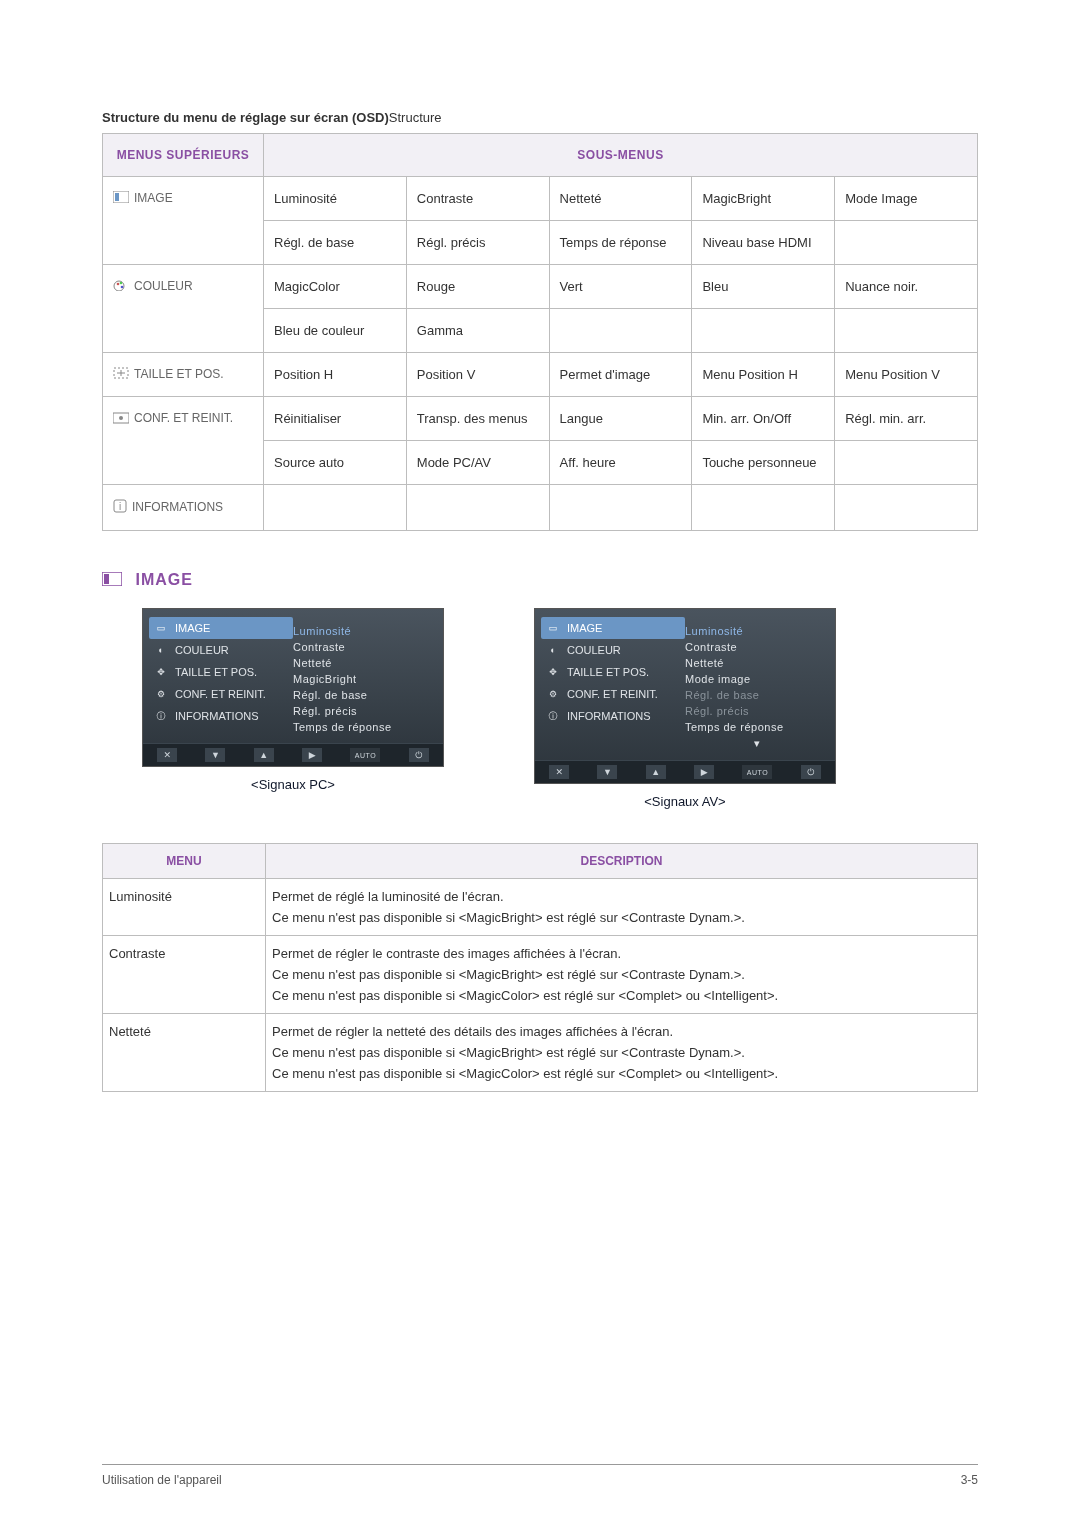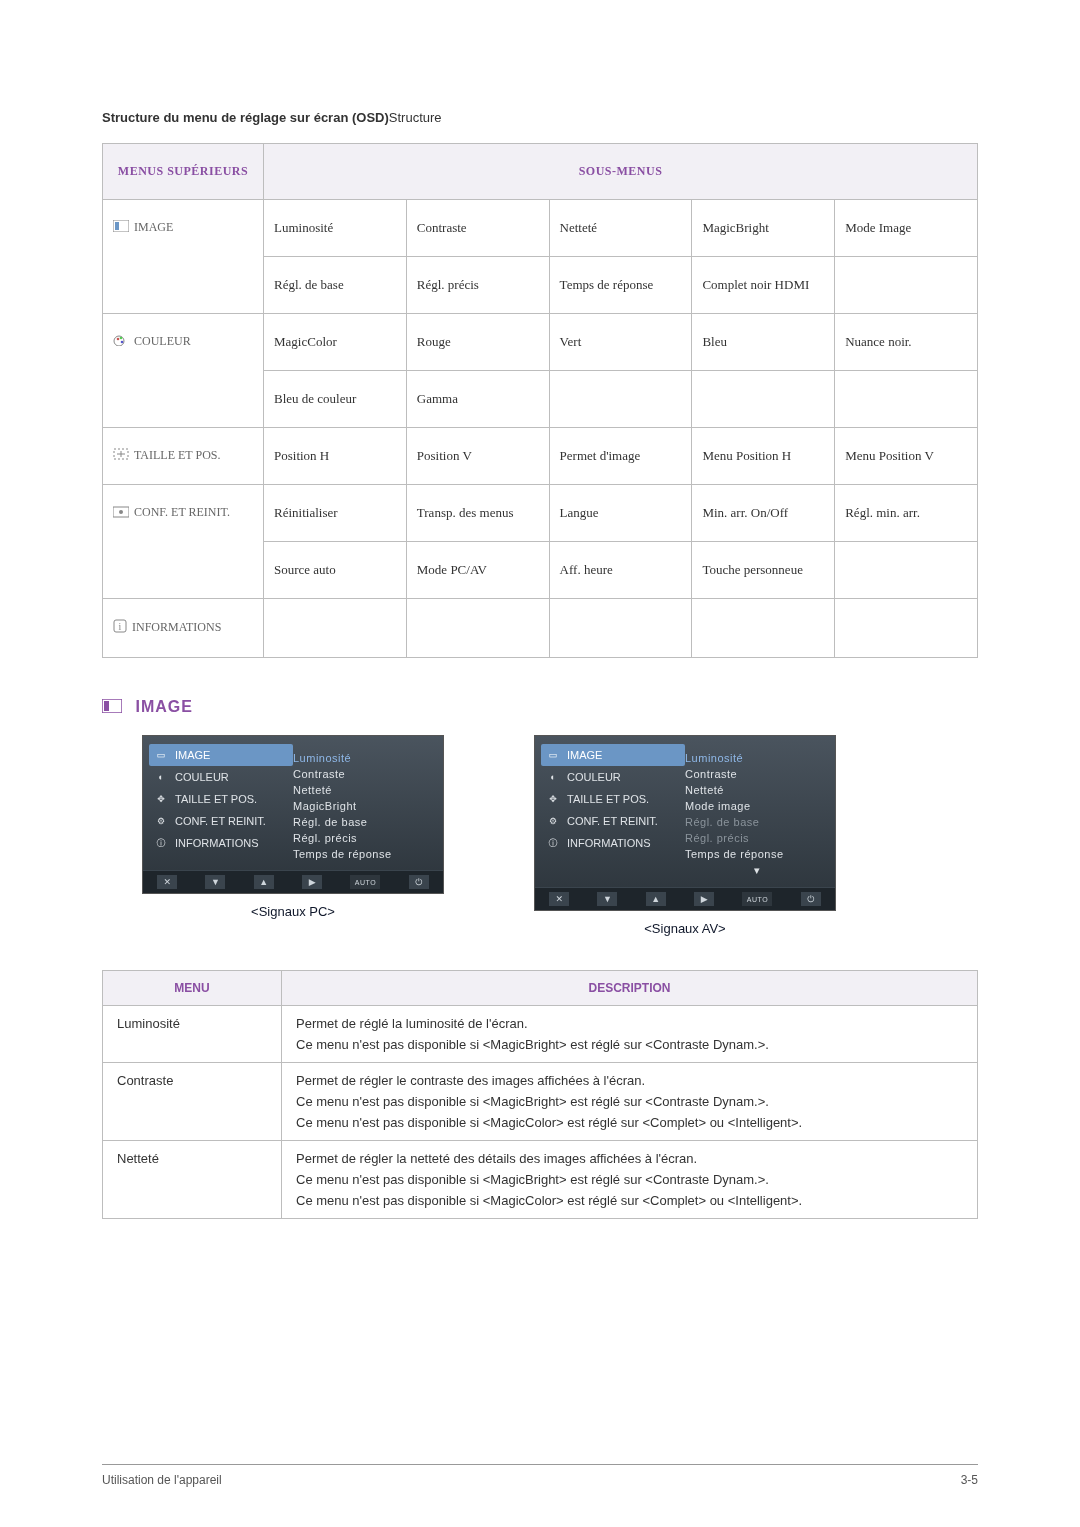--- a/index.html
+++ b/index.html
@@ -21,35 +21,34 @@
     color: #8a4fa3;
     font-size: 22px;
     font-weight: bold;
     margin-bottom: 28px;
   }
   .section-title .num {
     margin-right: 22px;
   }
   .structure-line {
     font-size: 13px;
-    margin-bottom: 18px;
+    margin-bottom: 8px;
   }
   .structure-line .bold { font-weight: bold; }
   table.osd {
     border-collapse: collapse;
     width: 100%;
     table-layout: fixed;
     font-size: 13px;
   }
   table.osd th, table.osd td {
     border: 1px solid #bdbdbd;
-    padding: 20px 10px;
+    padding: 14px 10px;
     text-align: left;
     vertical-align: top;
-    font-family: Liberation Serif, serif;
   }
   table.osd th {
     background: #f2f0f5;
     color: #8a4fa3;
     font-weight: bold;
     text-align: center;
     font-size: 12px;
     letter-spacing: 0.5px;
   }
   table.osd th.menus { width: 140px; }
@@ -131,21 +130,21 @@
   .osd-caption { margin-top: 10px; font-size: 13px; color: #0f172a; }
   table.desc {
     margin-top: 34px;
     border-collapse: collapse;
     width: 100%;
     table-layout: fixed;
     font-size: 13px;
   }
   table.desc th, table.desc td {
     border: 1px solid #bdbdbd;
-    padding: 10px 14px;
+    padding: 10px 6px;
     text-align: left;
     vertical-align: top;
   }
   table.desc th {
     background: #f2f0f5;
     color: #8a4fa3;
     font-weight: bold;
     text-align: center;
     font-size: 12px;
   }
@@ -196,21 +195,21 @@
         <td>Luminosité</td>
         <td>Contraste</td>
         <td>Netteté</td>
         <td>MagicBright</td>
         <td>Mode Image</td>
       </tr>
       <tr>
         <td>Régl. de base</td>
         <td>Régl. précis</td>
         <td>Temps de réponse</td>
-        <td>Complet noir HDMI</td>
+        <td>Niveau base HDMI</td>
         <td></td>
       </tr>
       <tr>
         <td class="menu-cell" rowspan="2">
           <span class="icon">
             <svg width="16" height="12">
                 <circle cx="6" cy="7" r="5" fill="none" stroke="#888"></circle>
                 <circle cx="5" cy="5" r="1.3" fill="#c55"></circle>
                 <circle cx="8" cy="4" r="1.3" fill="#5c5"></circle>
                 <circle cx="9" cy="8" r="1.3" fill="#55c"></circle>

